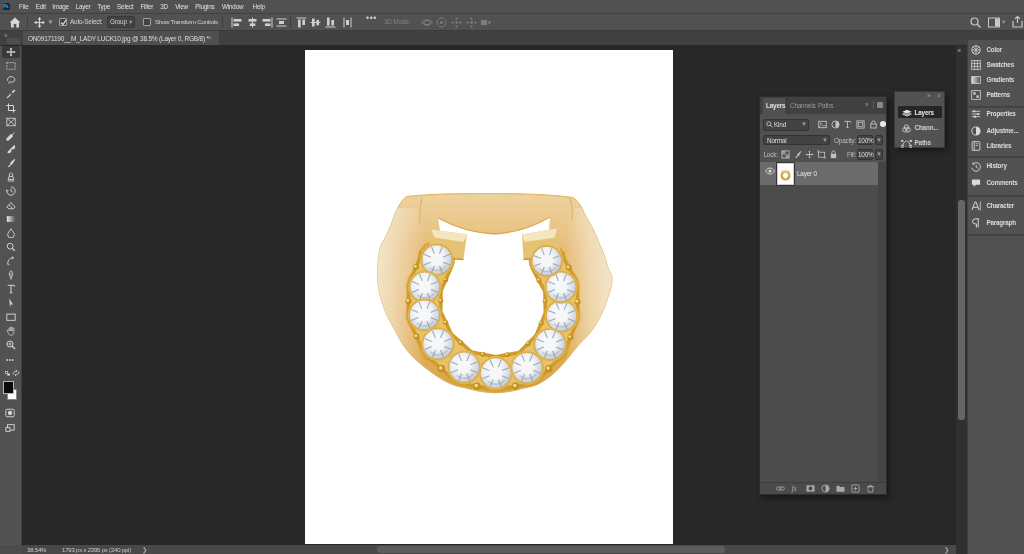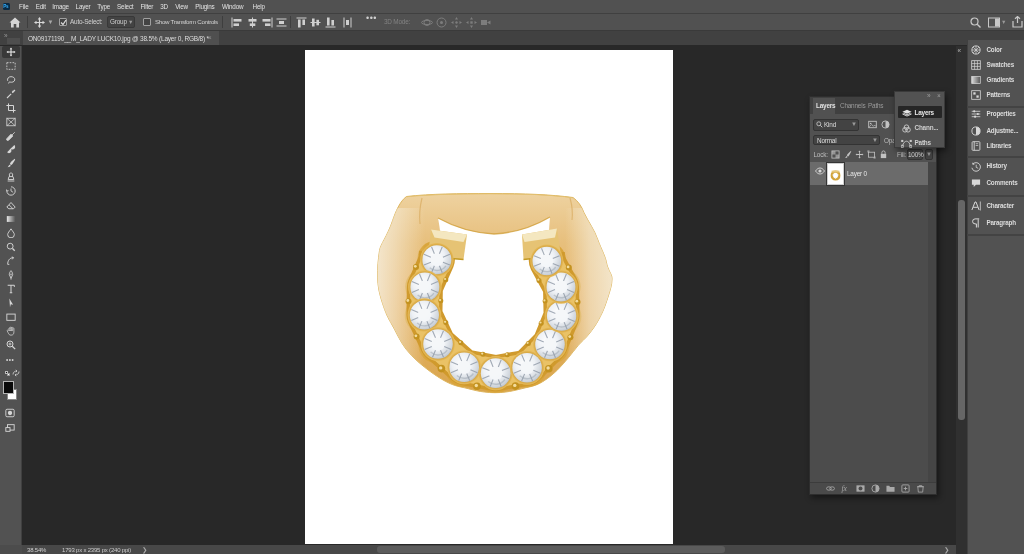--- a/index.html
+++ b/index.html
@@ -468,21 +468,21 @@
       <svg class="ab" style="left:971px;top:217.7px" width="10" height="10" viewBox="0 0 10 10">
         <path d="M8.2 0.9 L4.1 0.9 A2.5 2.5 0 0 0 4.1 5.9 L5.4 5.9 L5.4 9.5 M7.2 1.4 L7.2 9.5" fill="none" stroke="#d8d8d8" stroke-width="1"></path>
       </svg>
       <div class="tx" style="left:986.5px;top:218.5px;font-size:6.3px;font-weight:bold;color:#dcdcdc">Paragraph</div>
       <div class="ab" style="left:967px;top:105.5px;width:57px;height:2px;background:#434343"></div>
       <div class="ab" style="left:967px;top:155.5px;width:57px;height:2px;background:#434343"></div>
       <div class="ab" style="left:967px;top:194.8px;width:57px;height:2px;background:#434343"></div>
       <div class="ab" style="left:967px;top:233.5px;width:57px;height:2px;background:#434343"></div>
     </div>
 
-<div class="ab" style="left:809px;top:96px;width:127.5px;height:398.5px;background:#515151;border:1px solid #2e2e2e;box-shadow:2px 3px 6px rgba(0,0,0,0.45)">
+<div class="ab" style="left:759px;top:96px;width:127.5px;height:398.5px;background:#515151;border:1px solid #2e2e2e;box-shadow:2px 3px 6px rgba(0,0,0,0.45)">
 
   <div class="ab" style="left:0;top:0;width:125.5px;height:16.5px;background:#404040"></div>
   <div class="ab" style="left:3px;top:0.5px;width:22px;height:16px;background:#515151"></div>
   <div class="tx" style="left:6px;top:4.5px;font-size:6.4px;font-weight:bold;color:#e2e2e2">Layers</div>
   <div class="tx" style="left:30px;top:4.5px;font-size:6.4px;color:#9a9a9a">Channels</div>
   <div class="tx" style="left:58px;top:4.5px;font-size:6.4px;color:#9a9a9a">Paths</div>
   <div class="tx" style="left:105px;top:4px;font-size:6.4px;color:#9a9a9a">»</div>
   <div class="ab" style="left:113px;top:4px;width:1px;height:8px;background:#5a5a5a"></div>
   <div class="ab" style="left:116.5px;top:5px;width:6px;height:6px;background:#8a8a8a;border-radius:1px"></div>
 

